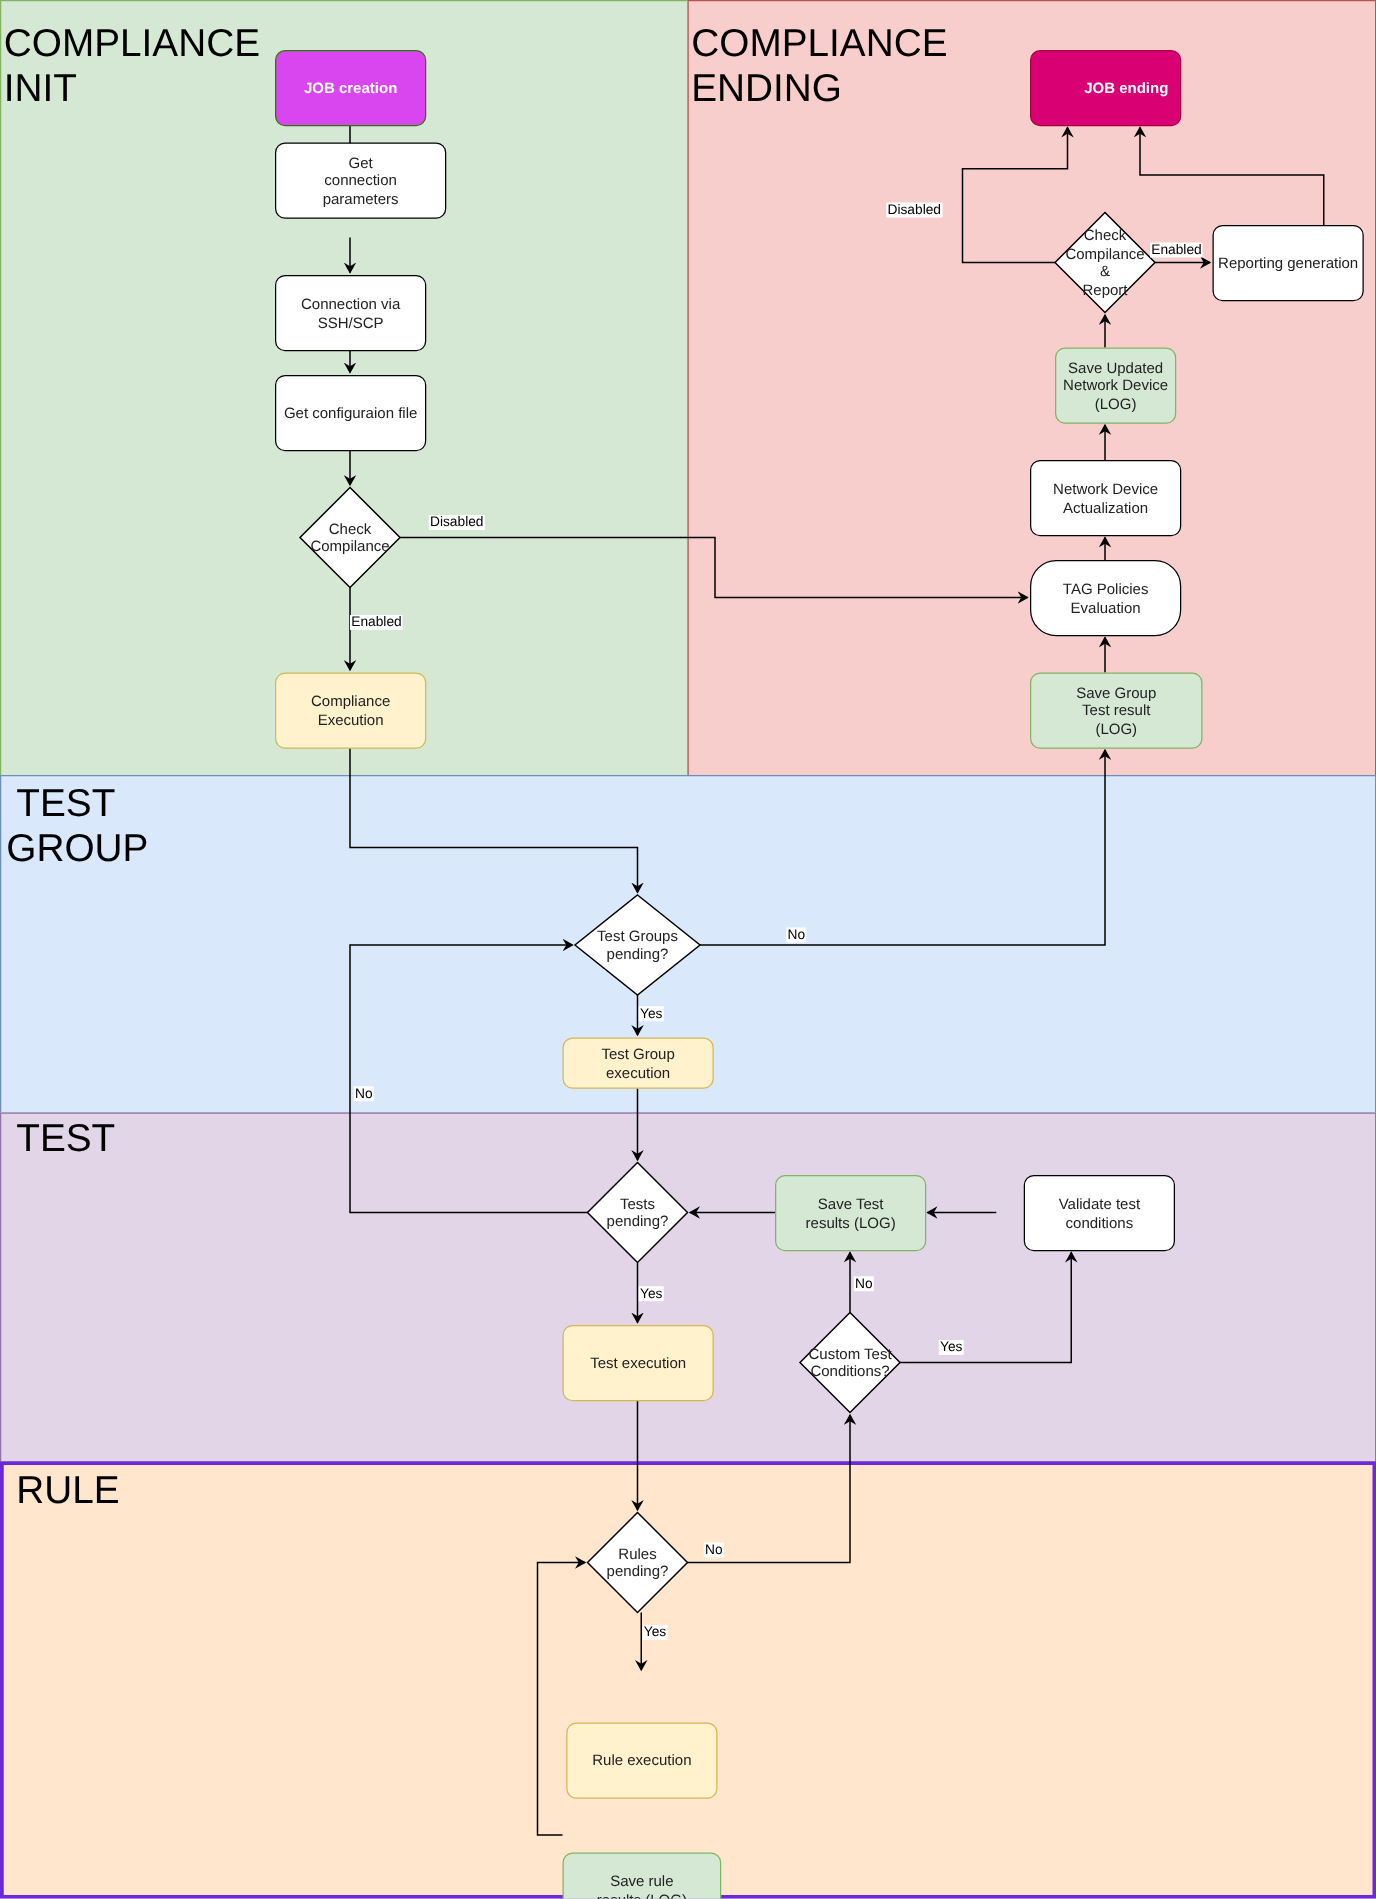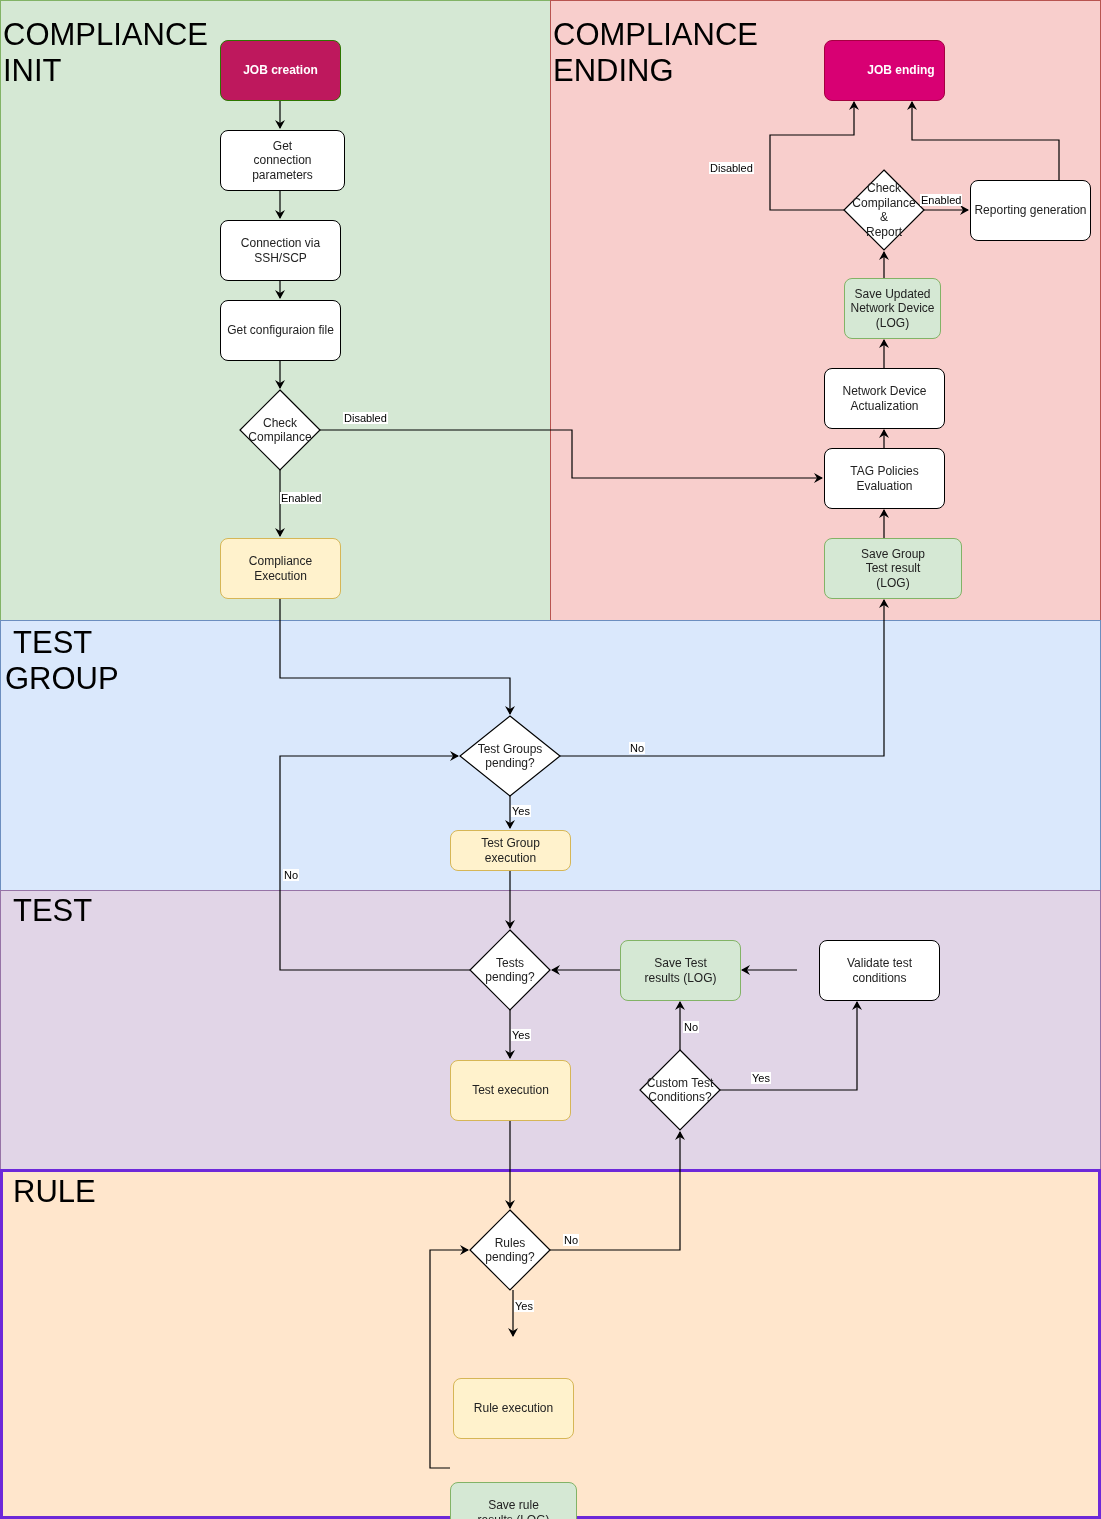--- a/index.html
+++ b/index.html
@@ -6,21 +6,21 @@
   body { width: 1101px; height: 1519px; position: relative; overflow: hidden; background: #ffffff;
          font-family: "Liberation Sans", sans-serif; }
   .lane { position: absolute; box-sizing: border-box; }
   .lane-title { position: absolute; font-size: 31px; line-height: 36px; color: #000; white-space: pre-line; }
   .node { position: absolute; box-sizing: border-box; display: flex; align-items: center; justify-content: center;
           text-align: center; font-size: 12px; line-height: 14.5px; color: #222; border-radius: 8px; border: 1px solid #000;
           white-space: pre-line; padding: 0 3px; }
   .n-white { background: #ffffff; border-color: #000; }
   .n-green { background: #d5e8d4; border-color: #82b366; }
   .n-yellow { background: #fff2cc; border-color: #d6b656; }
-  .n-start { background: #be185d; border-color: #2d7600; color: #fff; font-weight: bold; }
+  .n-start { background: #d946ef; border-color: #2d7600; color: #fff; font-weight: bold; }
   .n-end { background: #d80073; border-color: #a50040; color: #fff; font-weight: bold; padding-left: 36px; }
   .diamond-text { position: absolute; display: flex; align-items: center; justify-content: center; text-align: center;
           font-size: 12px; line-height: 14.5px; color: #222; white-space: pre-line; }
   .edge-label { position: absolute; font-size: 11px; line-height: 12px; background: #ffffff; color: #000; padding: 0 1px; }
   svg#edges { position: absolute; left: 0; top: 0; }
 </style>
 </head>
 <body>
 
 <div class="lane" style="left:0;top:0;width:551px;height:621px;background:#d5e8d4;border:1px solid #82b366;">
@@ -87,37 +87,37 @@
     <polygon points="280,390 320,430 280,470 240,430"></polygon>
     <polygon points="884,170 924,210 884,250 844,210"></polygon>
     <polygon points="510,716 560,756 510,796 460,756"></polygon>
     <polygon points="510,930 550,970 510,1010 470,970"></polygon>
     <polygon points="680,1050 720,1090 680,1130 640,1090"></polygon>
     <polygon points="510,1210 550,1250 510,1290 470,1250"></polygon>
   </g>
 </svg>
 
 <div class="node n-start" style="left:220px;top:40px;width:121px;height:61px;">JOB creation</div>
-<div class="node n-white" style="left:220px;top:130px;width:125px;height:61px;">Get
+<div class="node n-white" style="left:220px;top:114px;width:137px;height:61px;">Get
 connection
 parameters</div>
 <div class="node n-white" style="left:220px;top:220px;width:121px;height:61px;">Connection via
 SSH/SCP</div>
 <div class="node n-white" style="left:220px;top:300px;width:121px;height:61px;">Get configuraion file</div>
 <div class="node n-yellow" style="left:220px;top:538px;width:121px;height:61px;">Compliance
 Execution</div>
 
 <div class="node n-end" style="left:824px;top:40px;width:121px;height:61px;">JOB ending</div>
 <div class="node n-white" style="left:970px;top:180px;width:121px;height:61px;">Reporting generation</div>
 <div class="node n-green" style="left:844px;top:278px;width:97px;height:61px;">Save Updated
 Network Device
 (LOG)</div>
 <div class="node n-white" style="left:824px;top:368px;width:121px;height:61px;">Network Device
 Actualization</div>
-<div class="node n-white" style="left:824px;top:448px;width:121px;height:61px;">TAG Policies
+<div class="node n-white" style="left:824px;top:448px;width:121px;height:61px;border-radius:21px;">TAG Policies
 Evaluation</div>
 <div class="node n-green" style="left:824px;top:538px;width:138px;height:61px;">Save Group
 Test result
 (LOG)</div>
 
 <div class="node n-yellow" style="left:450px;top:830px;width:121px;height:41px;">Test Group
 execution</div>
 
 <div class="node n-green" style="left:620px;top:940px;width:121px;height:61px;text-align:center;">Save Test
 results (LOG)</div>

